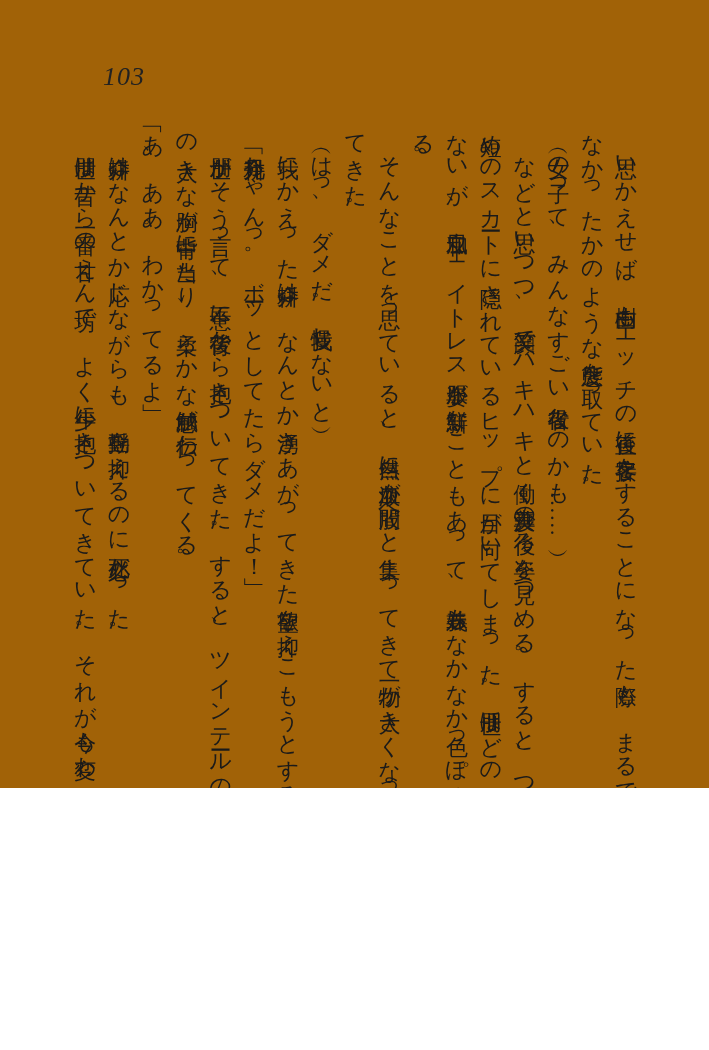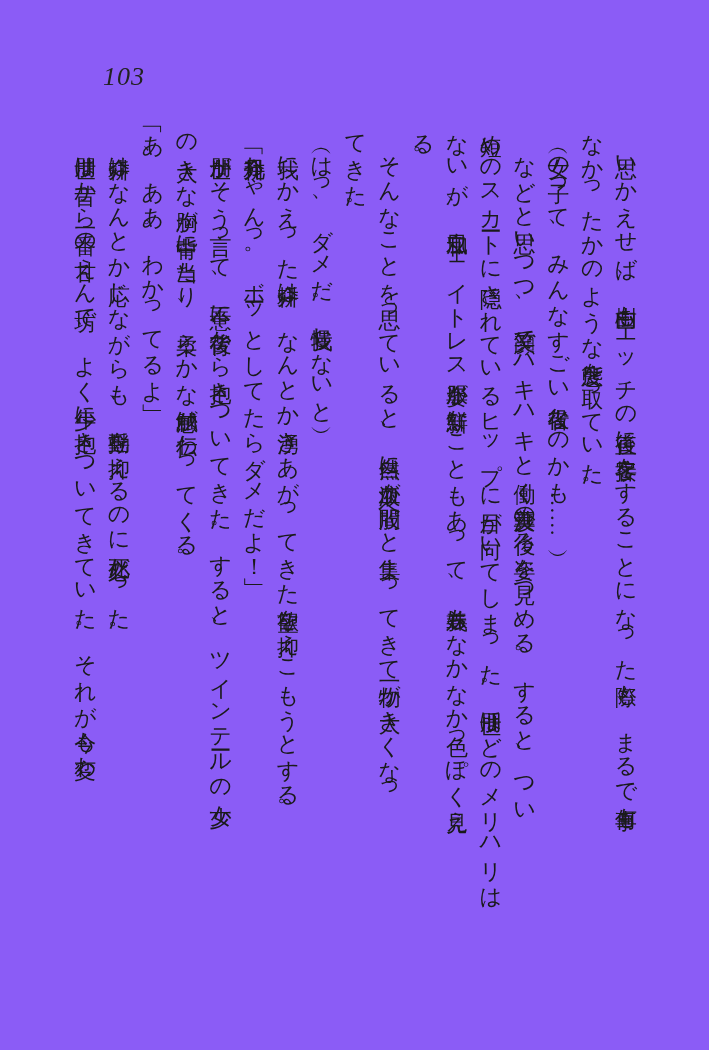--- a/index.html
+++ b/index.html
@@ -3,22 +3,22 @@
 <meta charset="utf-8">
 <style>
   html, body {
     margin: 0;
     padding: 0;
     background: #ffffff;
   }
   .page {
     position: relative;
     width: 709px;
-    height: 1050px;
-    background: #8b5cf6;
+    height: 788px;
+    background: #a16207;
     overflow: hidden;
     font-family: "Liberation Serif", "DejaVu Serif", serif;
     color: #1a1a1a;
   }
   .page-number {
     position: absolute;
     top: 62px;
     left: 103px;
     font-size: 26px;
     font-style: italic;

